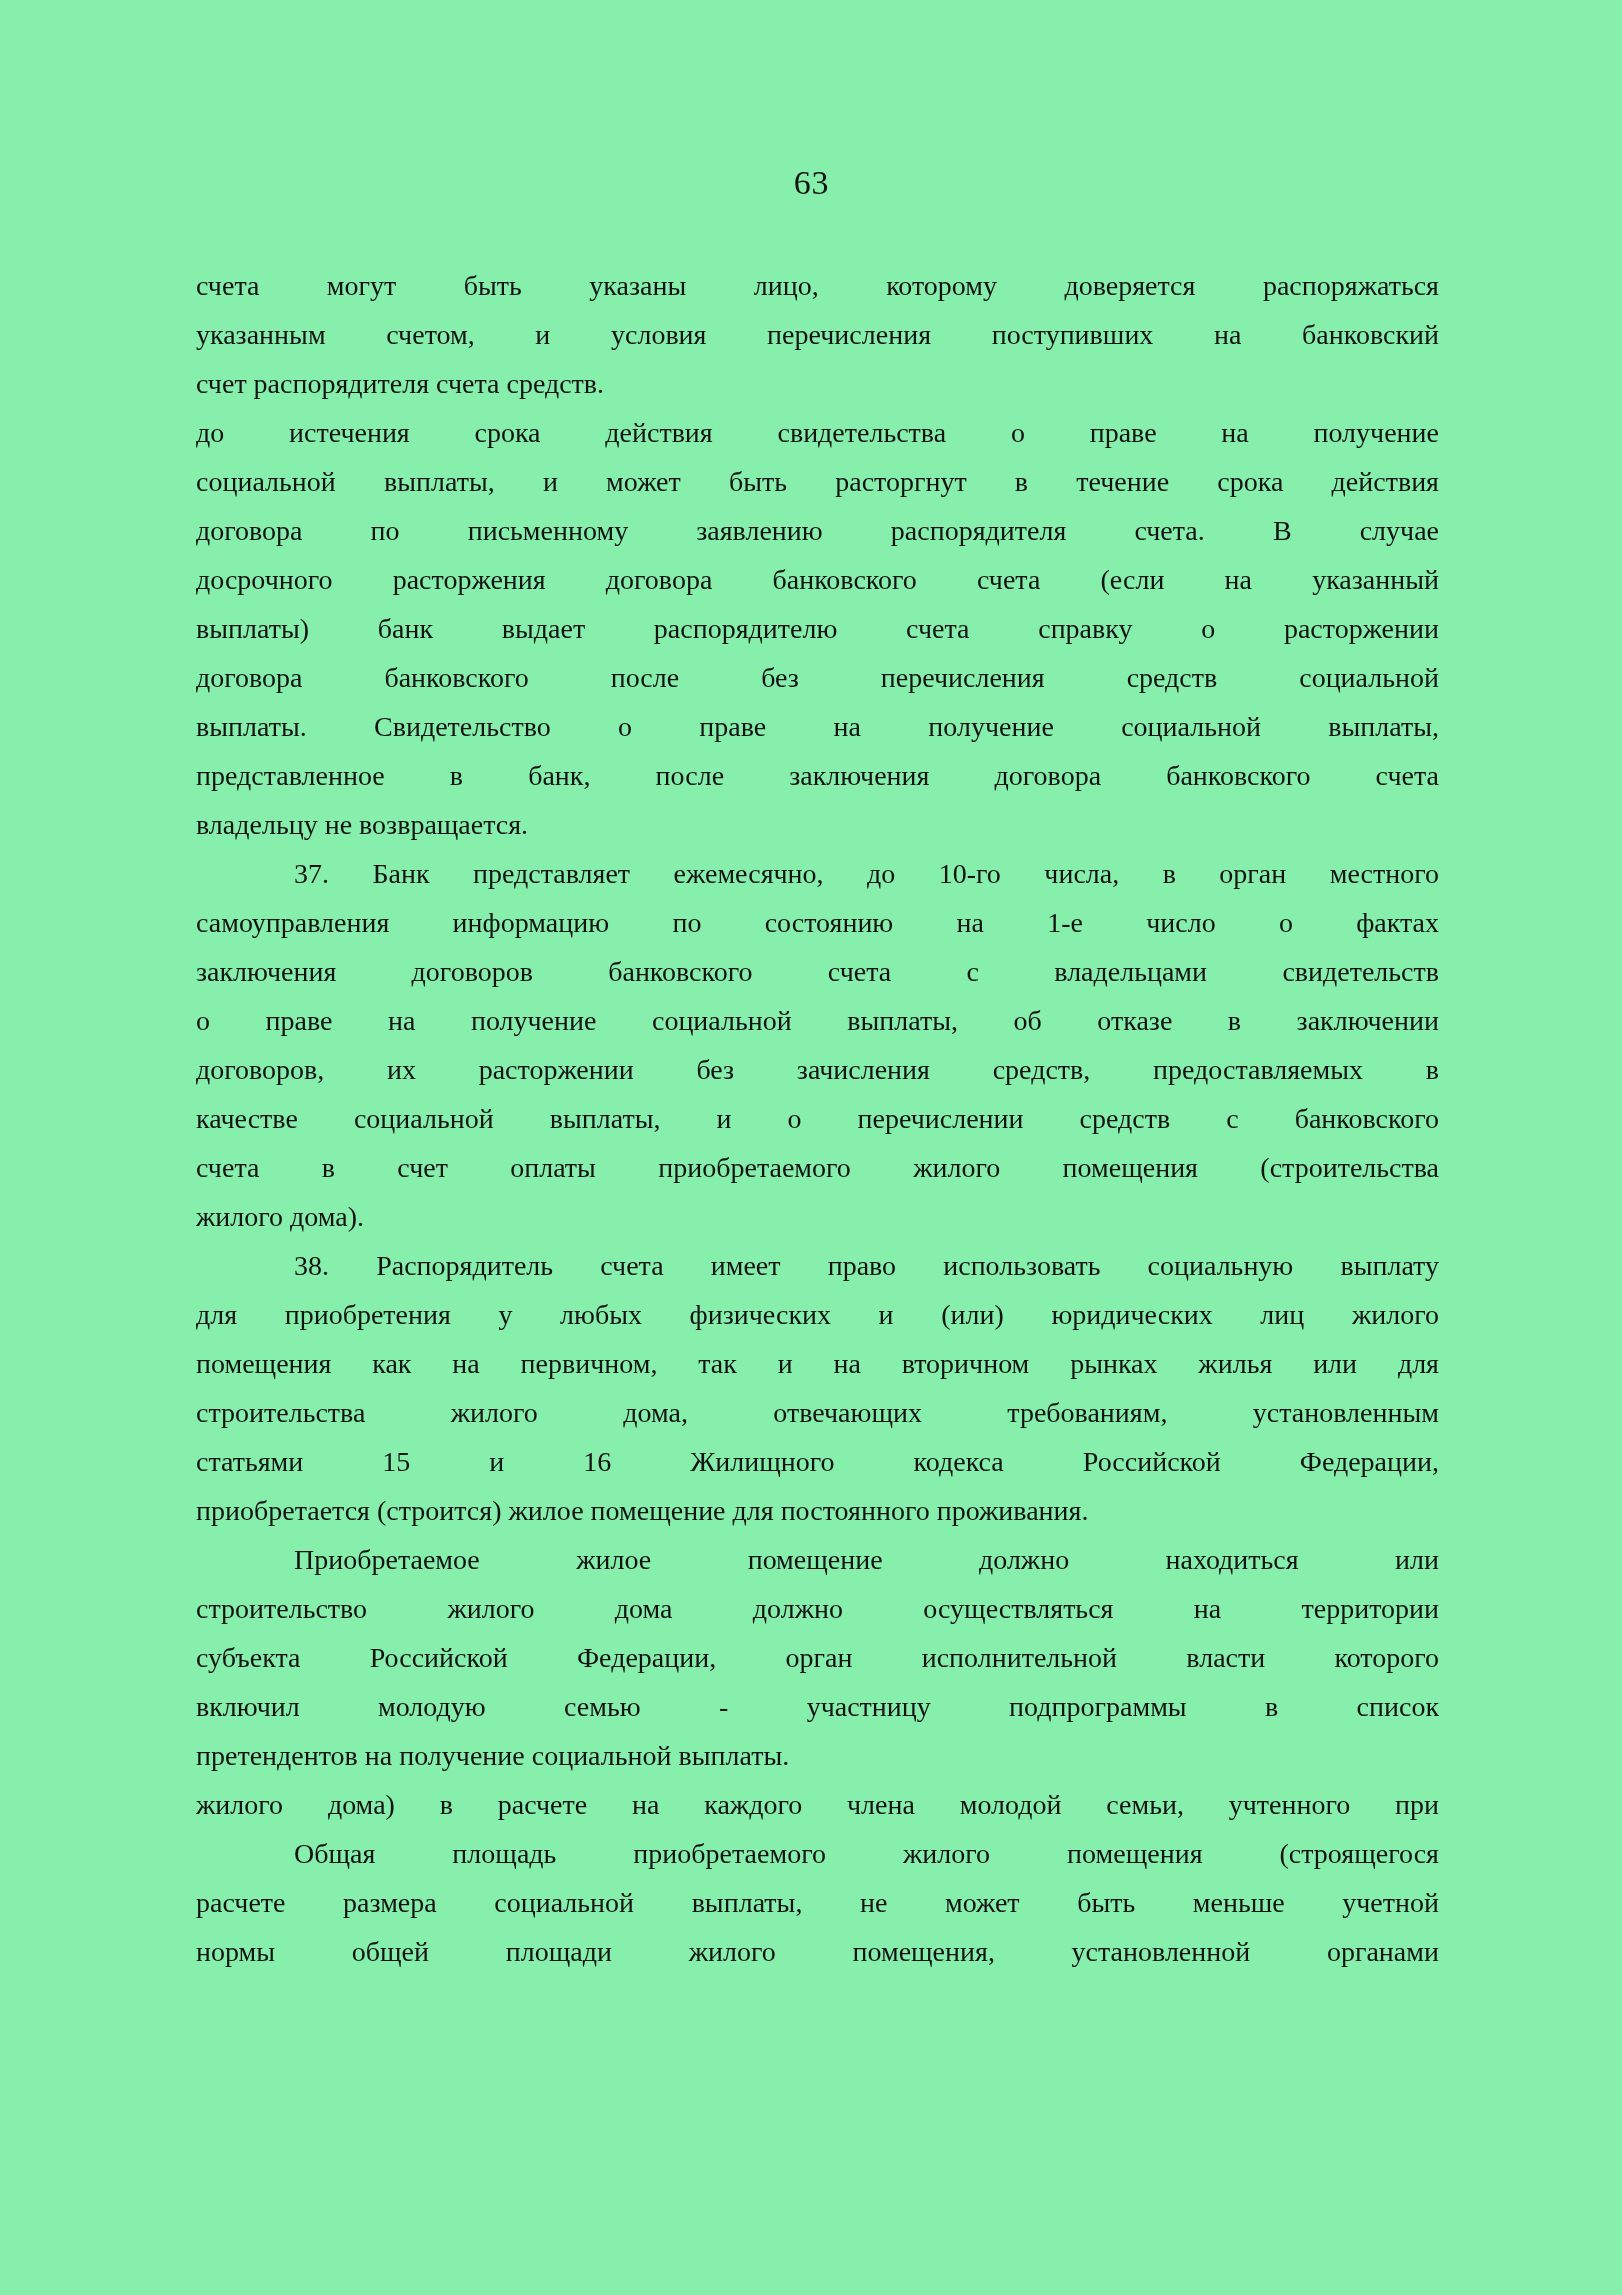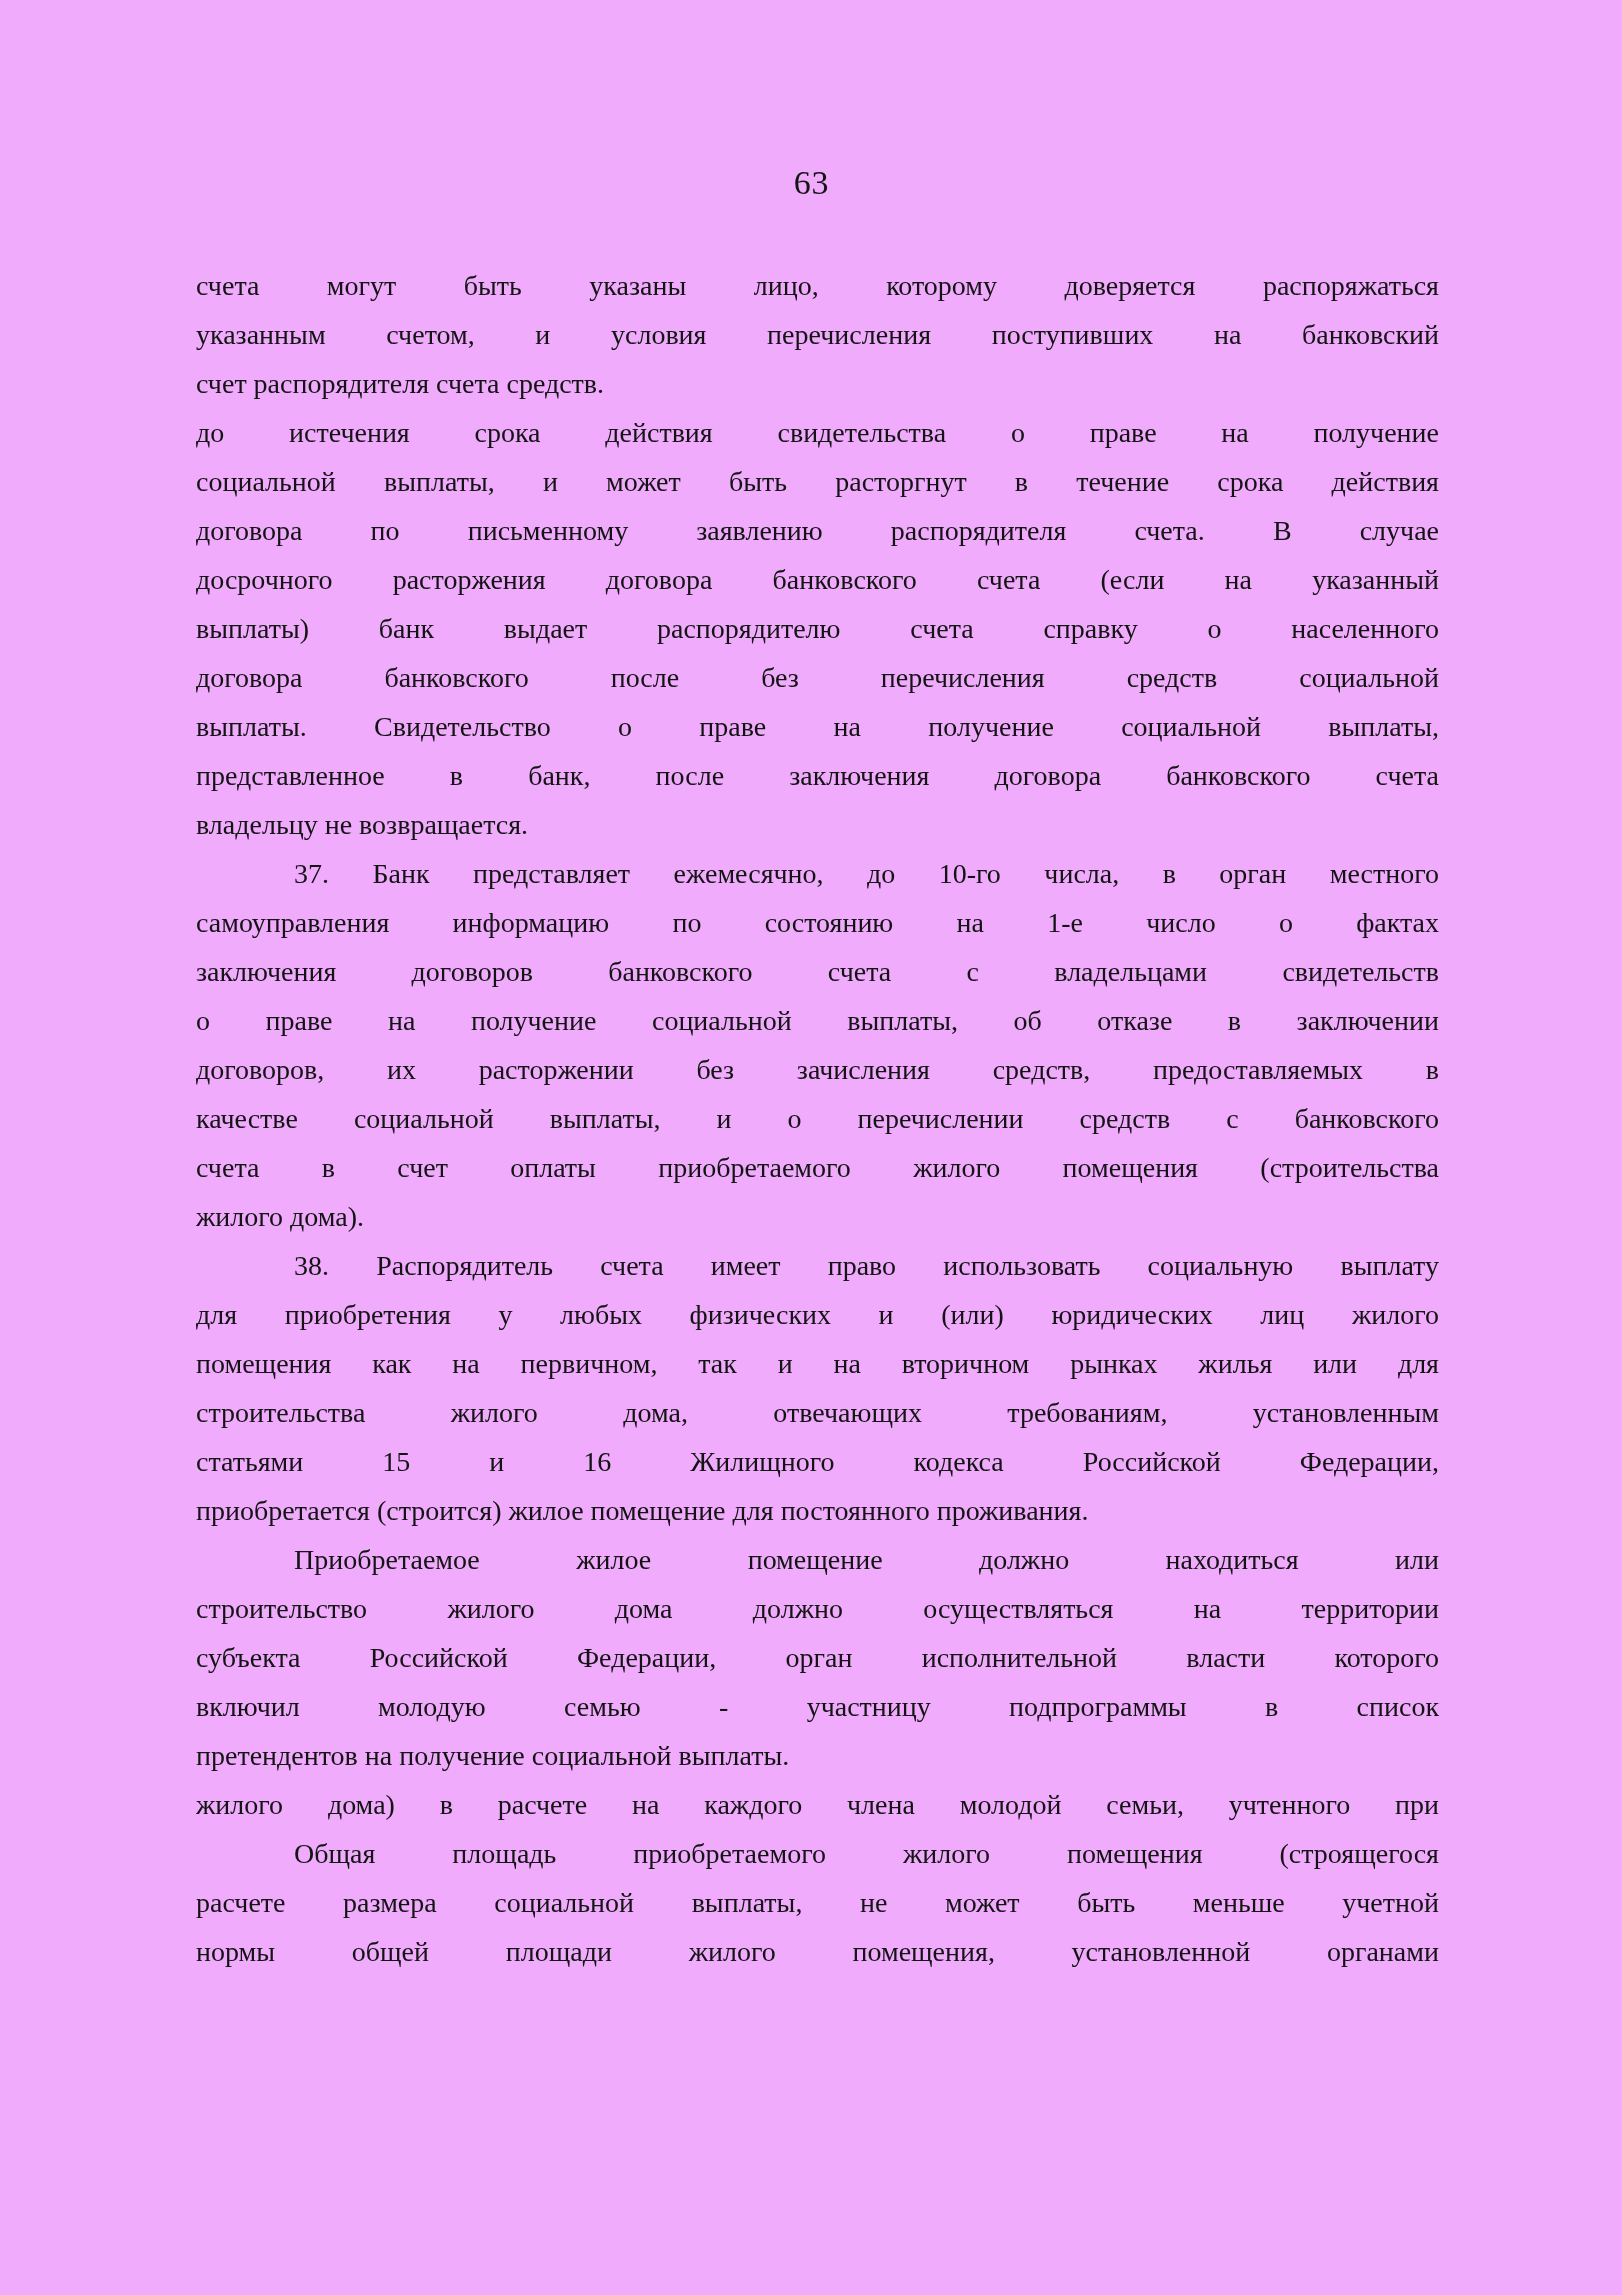--- a/index.html
+++ b/index.html
@@ -2,21 +2,21 @@
 <html lang="ru" style="font-size:10.5px"><head>
 <meta charset="utf-8">
 <style>
   * { margin: 0; padding: 0; box-sizing: border-box; }
   html, body { background: #ffffff; }
 
   .page {
     position: relative;
     width: 1623px;
     height: 2295px;
-    background: #f0abfc;
+    background: #86efac;
     font-family: "Liberation Serif", "DejaVu Serif", serif;
     color: #141414;
     overflow: hidden;
   }
 
   .page-number {
     position: absolute;
     top: 164px;
     left: 0;
     width: 100%;
@@ -56,21 +56,21 @@
       <div class="paragraph">
         <div class="line">счета могут быть указаны лицо, которому доверяется распоряжаться</div>
         <div class="line">указанным счетом, и условия перечисления поступивших на банковский</div>
         <div class="line para-end">счет распорядителя счета средств.</div>
       </div>
       <div class="paragraph">
         <div class="line">до истечения срока действия свидетельства о праве на получение</div>
         <div class="line">социальной выплаты, и может быть расторгнут в течение срока действия</div>
         <div class="line">договора по письменному заявлению распорядителя счета. В случае</div>
         <div class="line">досрочного расторжения договора банковского счета (если на указанный</div>
-        <div class="line">выплаты) банк выдает распорядителю счета справку о населенного</div>
+        <div class="line">выплаты) банк выдает распорядителю счета справку о расторжении</div>
         <div class="line">договора банковского после без перечисления средств социальной</div>
         <div class="line">выплаты. Свидетельство о праве на получение социальной выплаты,</div>
         <div class="line">представленное в банк, после заключения договора банковского счета</div>
         <div class="line para-end">владельцу не возвращается.</div>
       </div>
       <div class="paragraph">
         <div class="line indent">37. Банк представляет ежемесячно, до 10-го числа, в орган местного</div>
         <div class="line">самоуправления информацию по состоянию на 1-е число о фактах</div>
         <div class="line">заключения договоров банковского счета с владельцами свидетельств</div>
         <div class="line">о праве на получение социальной выплаты, об отказе в заключении</div>

